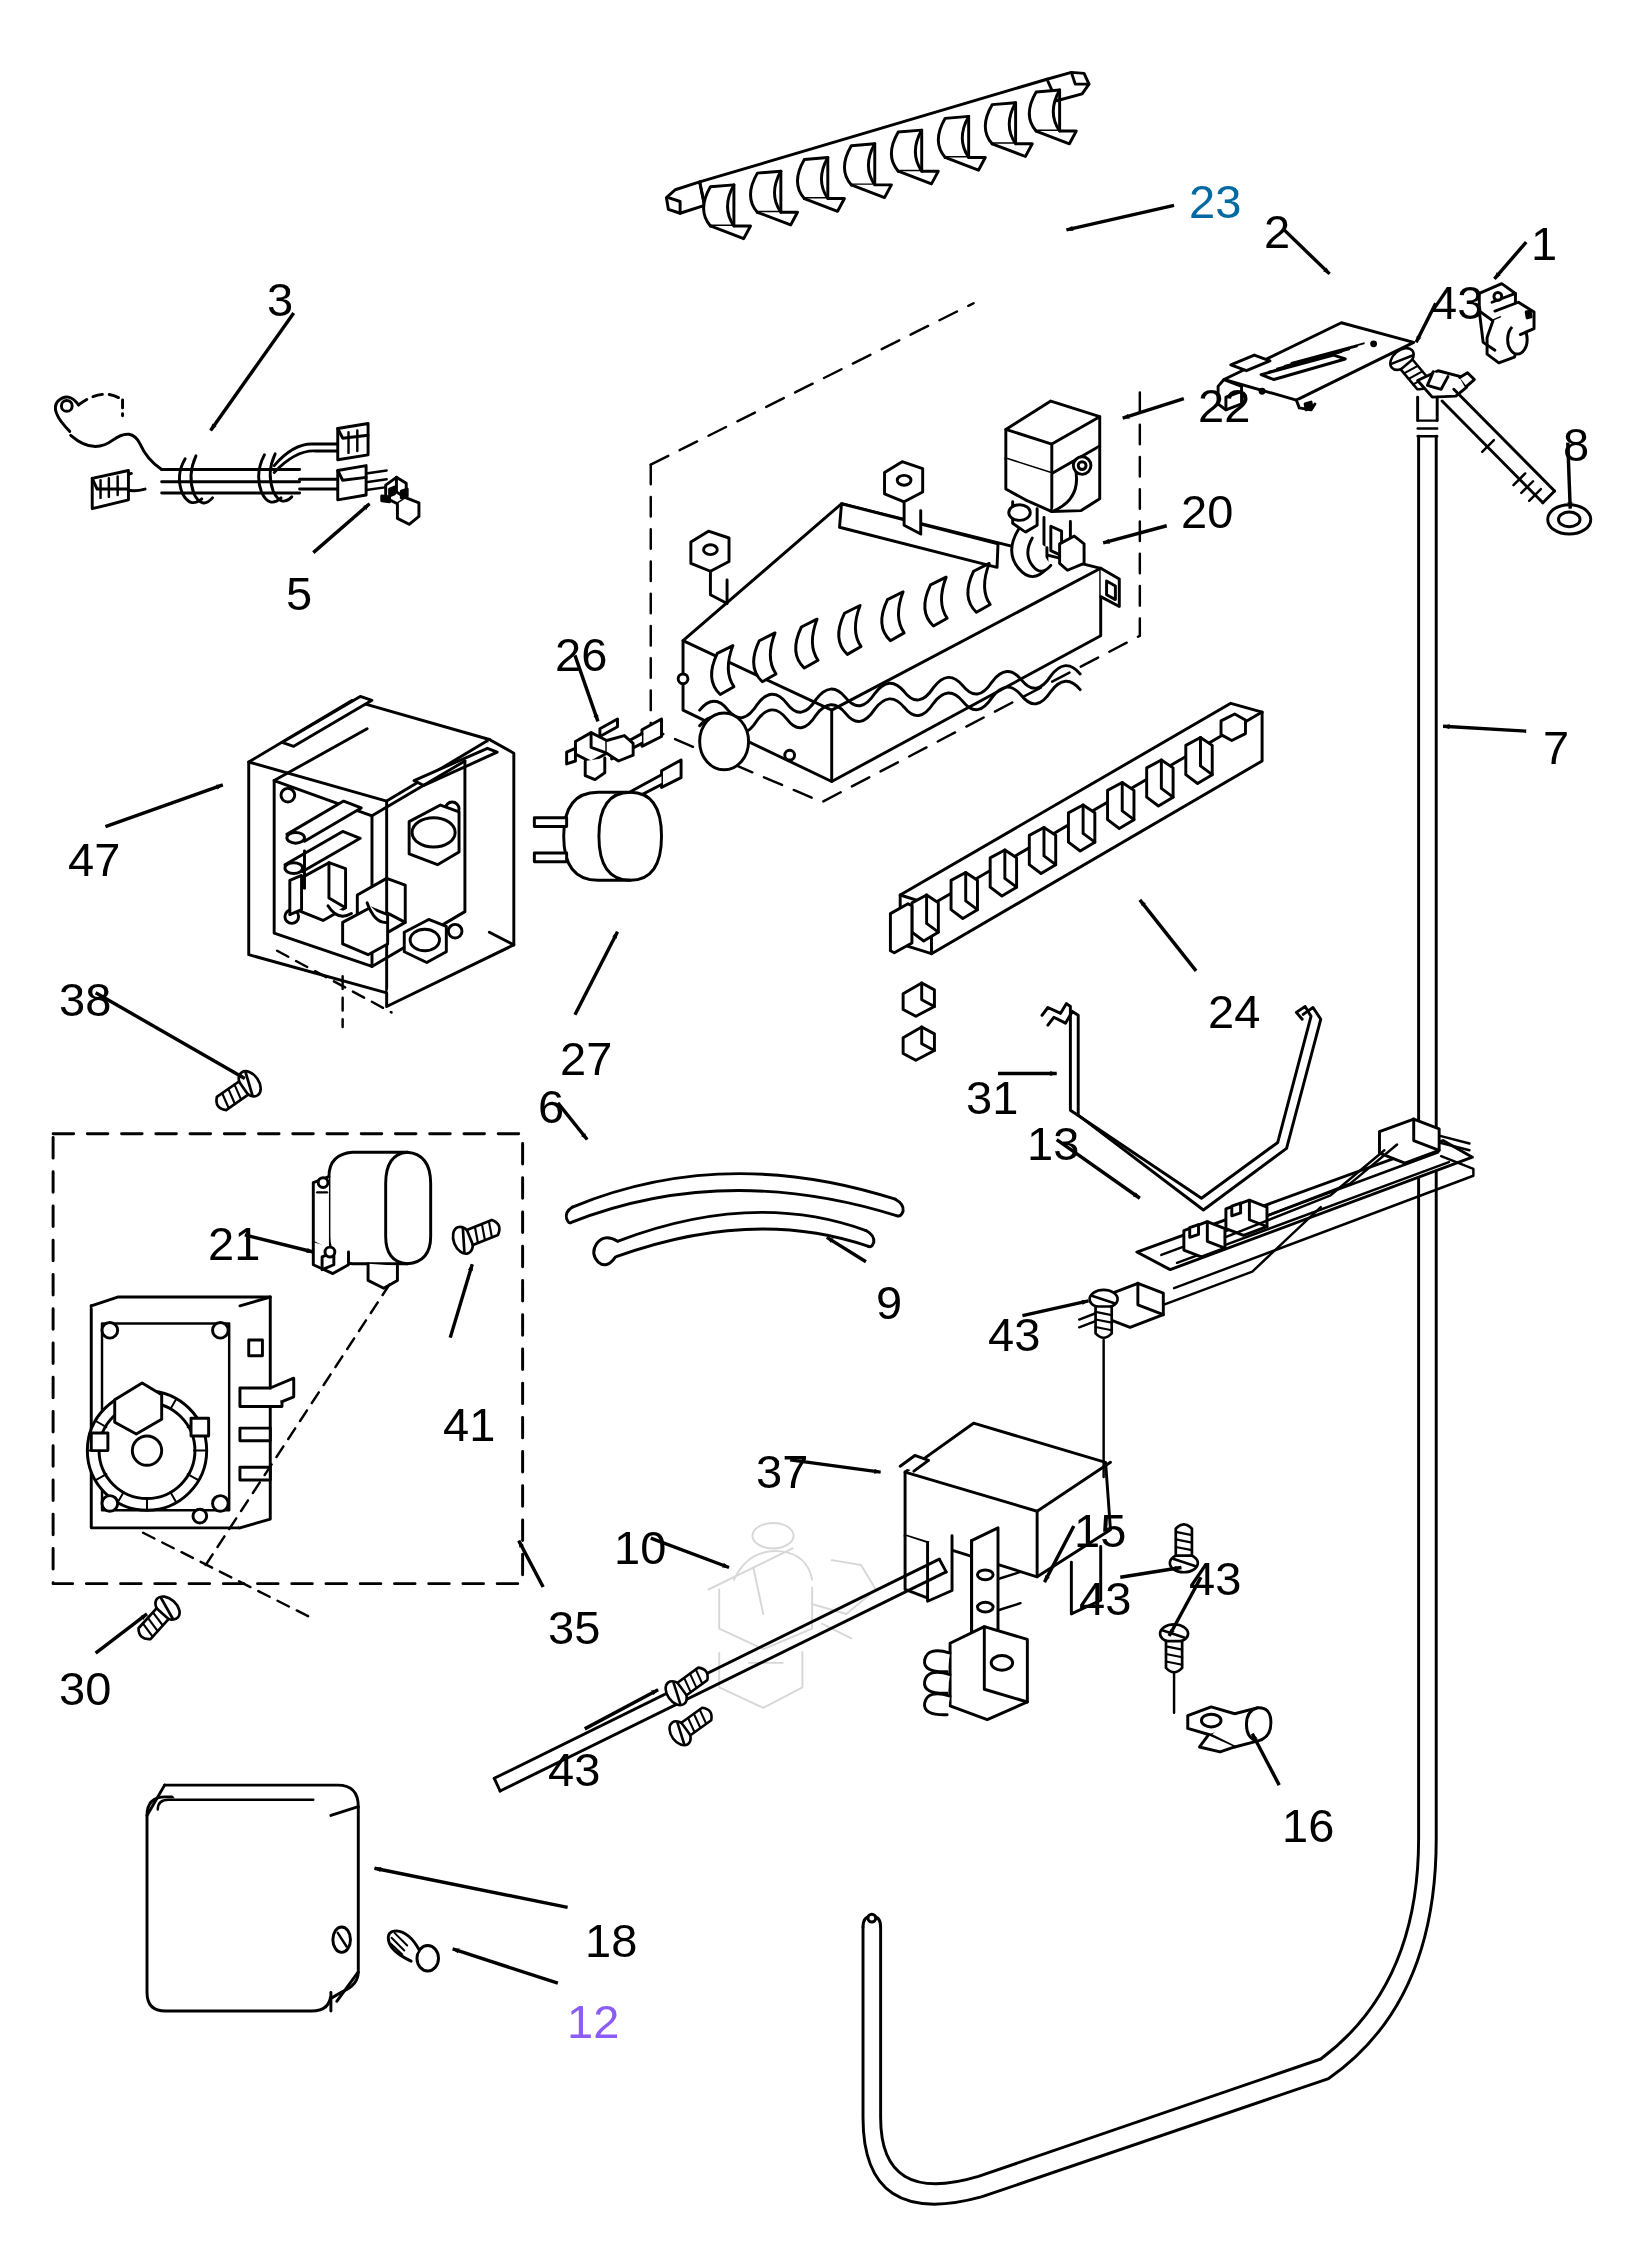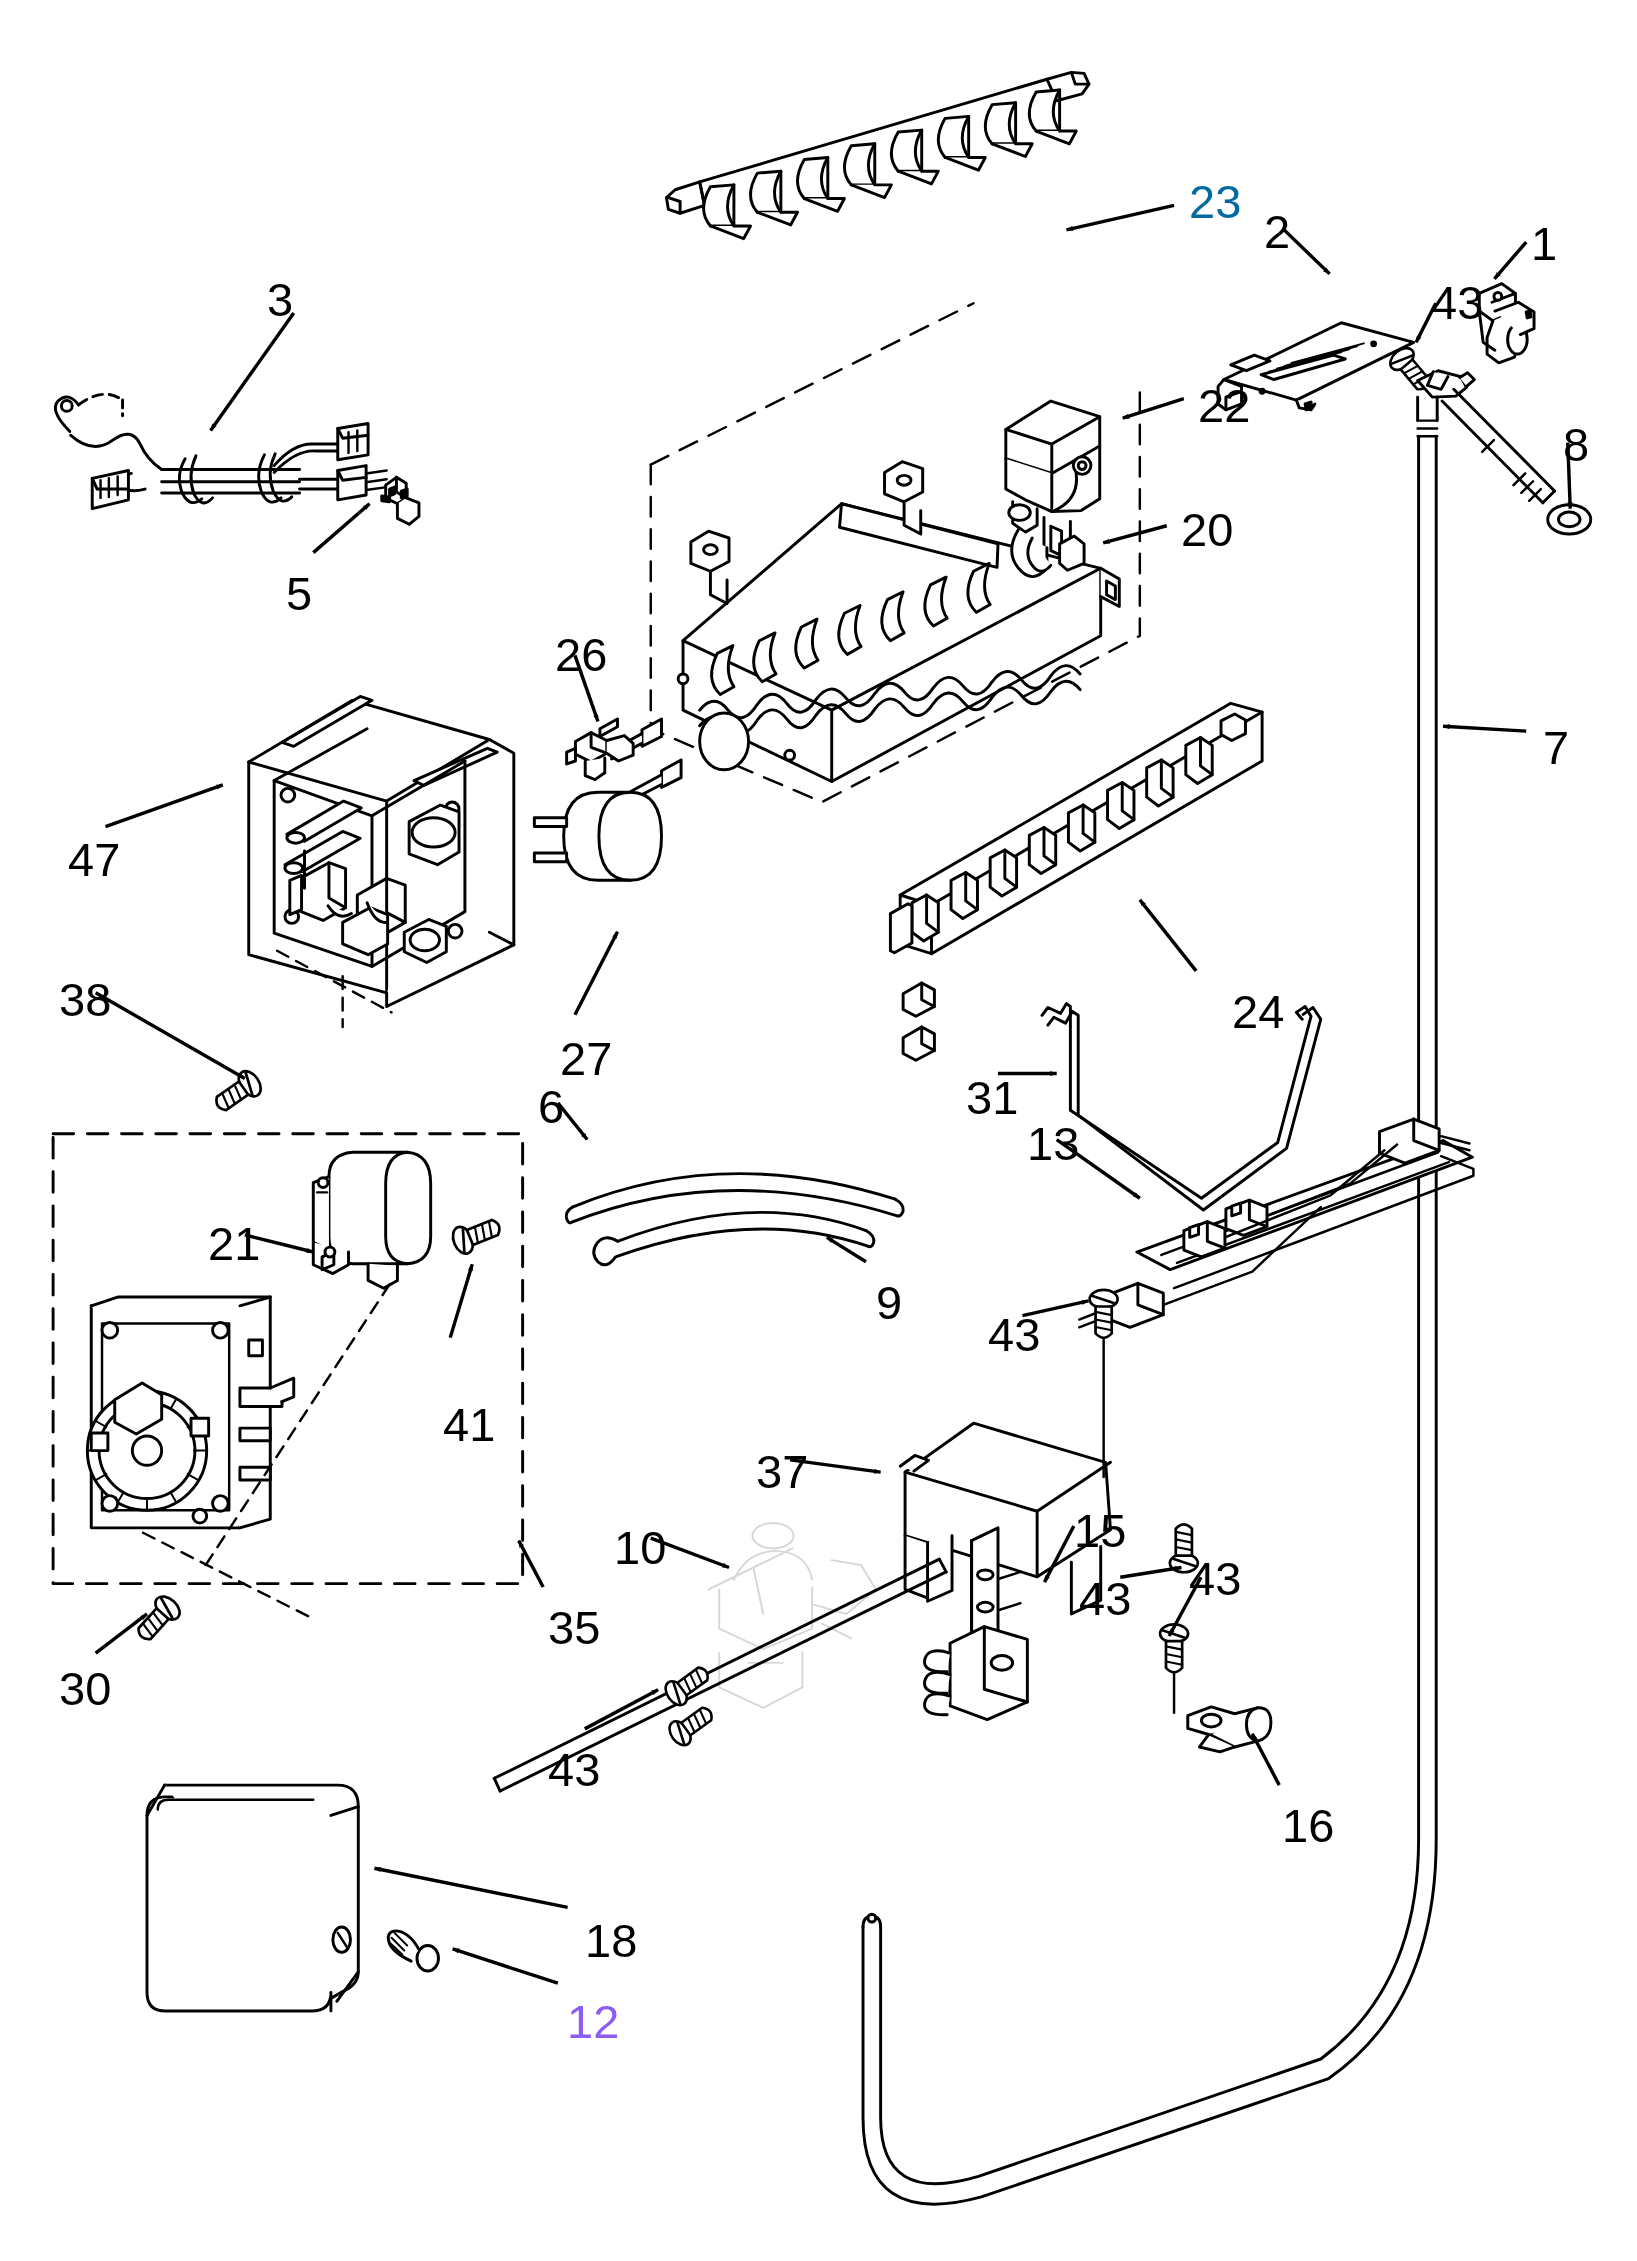--- a/index.html
+++ b/index.html
@@ -615,26 +615,26 @@
   </svg>
 
   <div id="labels">
       <div class="callout c-lg" style="left: 267px; top: 276px; color: rgb(0, 0, 0);">3</div>
       <div class="callout c-lg" style="left: 1189px; top: 178px; color: #0369a1;">23</div>
       <div class="callout c-lg" style="left: 1264px; top: 208px; color: rgb(0, 0, 0);">2</div>
       <div class="callout c-lg" style="left: 1431px; top: 279px; color: rgb(0, 0, 0);">43</div>
       <div class="callout c-lg" style="left: 1531px; top: 220px; color: rgb(0, 0, 0);">1</div>
       <div class="callout c-lg" style="left: 1198px; top: 382px; color: rgb(0, 0, 0);">22</div>
       <div class="callout c-lg" style="left: 1563px; top: 421px; color: rgb(0, 0, 0);">8</div>
-      <div class="callout c-lg" style="left: 1181px; top: 506px; color: rgb(0, 0, 0);">20</div>
+      <div class="callout c-lg" style="left: 1181px; top: 488px; color: rgb(0, 0, 0);">20</div>
       <div class="callout c-lg" style="left: 286px; top: 570px; color: rgb(0, 0, 0);">5</div>
       <div class="callout c-lg" style="left: 555px; top: 631px; color: rgb(0, 0, 0);">26</div>
       <div class="callout c-lg" style="left: 1543px; top: 724px; color: rgb(0, 0, 0);">7</div>
       <div class="callout c-lg" style="left: 68px; top: 836px; color: rgb(0, 0, 0);">47</div>
-      <div class="callout c-lg" style="left: 1208px; top: 988px; color: rgb(0, 0, 0); margin-left: 24px;">24</div>
+      <div class="callout c-lg" style="left: 1208px; top: 988px; color: rgb(0, 0, 0);">24</div>
       <div class="callout c-lg" style="left: 59px; top: 976px; color: rgb(0, 0, 0);">38</div>
       <div class="callout c-lg" style="left: 560px; top: 1035px; color: rgb(0, 0, 0);">27</div>
       <div class="callout c-lg" style="left: 966px; top: 1074px; color: rgb(0, 0, 0);">31</div>
       <div class="callout c-lg" style="left: 538px; top: 1083px; color: rgb(0, 0, 0);">6</div>
       <div class="callout c-lg" style="left: 1027px; top: 1120px; color: rgb(0, 0, 0);">13</div>
       <div class="callout c-lg" style="left: 876px; top: 1279px; color: rgb(0, 0, 0);">9</div>
       <div class="callout c-lg" style="left: 208px; top: 1220px; color: rgb(0, 0, 0);">21</div>
       <div class="callout c-lg" style="left: 988px; top: 1311px; color: rgb(0, 0, 0);">43</div>
       <div class="callout c-lg" style="left: 443px; top: 1357px; color: rgb(0, 0, 0); margin-top: 44px;">41</div>
       <div class="callout c-lg" style="left: 756px; top: 1448px; color: rgb(0, 0, 0);">37</div>

